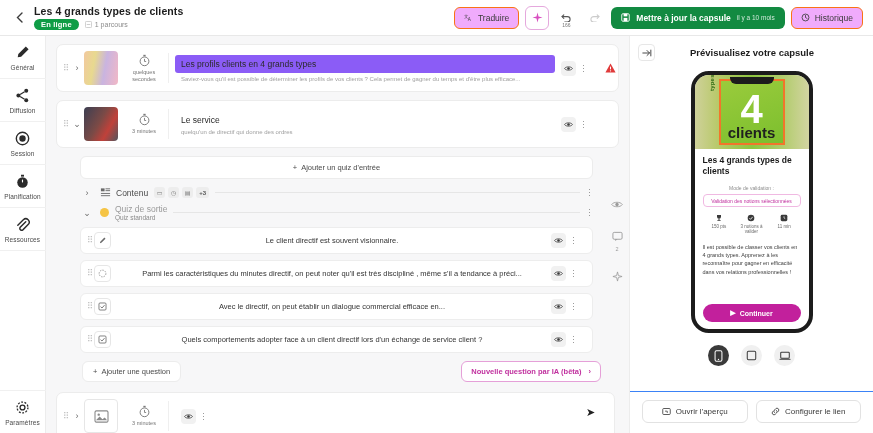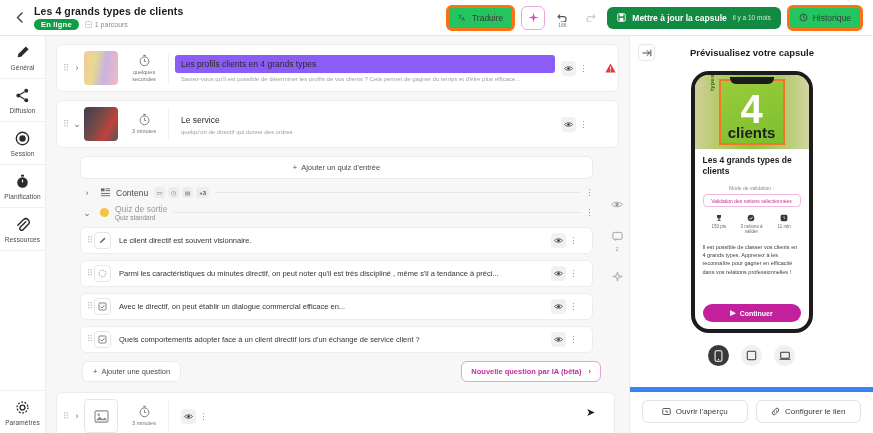--- a/index.html
+++ b/index.html
@@ -28,21 +28,21 @@
   .badge-online {
     background: #0f9d46; color: #fff; font-size: 7.5px; font-weight: bold;
     padding: 1px 7px; border-radius: 9px; letter-spacing: .2px;
   }
   .parcours { display: flex; align-items: center; gap: 3px; font-size: 7px; color: #8b8b8b; }
   .parcours svg { opacity: .55; }
 
   .top-actions { margin-left: auto; display: flex; align-items: center; gap: 6px; padding-right: 2px; }
   .btn-ghost {
     display: flex; align-items: center; gap: 5px;
-    border: 3px solid #f97316; background: #22c55e; border-radius: 6px;
+    border: 1px solid #f97316; background: #f0abfc; border-radius: 6px;
     font-size: 8.5px; color: #3a3a3a; padding: 5px 9px; cursor: pointer; white-space: nowrap;
   }
   .btn-ai {
     width: 24px; height: 24px; border: 1px solid #e5a8dd; border-radius: 6px;
     display: flex; align-items: center; justify-content: center; background: #fff; cursor: pointer;
   }
   .icon-btn-plain {
     width: 22px; height: 22px; display: flex; flex-direction: column; align-items: center; justify-content: center;
     color: #555; cursor: pointer; position: relative;
   }
@@ -142,21 +142,21 @@
   .qh-t2 { font-size: 6.5px; color: #8a8a8a; }
 
   .qcard {
     background: #fff; border: 1px solid #ededed; border-radius: 6px;
     display: flex; align-items: center; margin-bottom: 6px; padding: 4px 0 4px 4px; overflow: hidden;
   }
   .q-ico {
     width: 17px; height: 17px; border: 1px solid #e6e6e6; border-radius: 4px;
     display: flex; align-items: center; justify-content: center; margin-right: 8px; flex-shrink: 0; color: #6a6a6a;
   }
-  .q-text { flex: 1; font-size: 7.5px; color: #343434; white-space: nowrap; overflow: hidden; text-overflow: ellipsis; }
+  .q-text { flex: 1; font-size: 7.5px; color: #343434; white-space: nowrap; overflow: hidden; text-overflow: ellipsis; text-align: center; }
 
   .quiz-footer { display: flex; align-items: center; gap: 8px; padding: 2px 2px 10px 26px; }
   .add-q {
     background: #fff; border: 1px solid #ececec; border-radius: 6px; font-size: 7.5px; color: #4a4a4a;
     padding: 5px 10px; display: flex; align-items: center; gap: 4px; cursor: pointer;
   }
   .ai-q {
     margin-left: auto; background: #fff; border: 1px solid #e5a0d8; border-radius: 6px;
     font-size: 7.5px; color: #c0309e; font-weight: bold; padding: 5px 9px;
     display: flex; align-items: center; gap: 7px; cursor: pointer; margin-right: 16px;
@@ -223,21 +223,21 @@
   }
 
   .devices { display: flex; gap: 12px; margin-top: 12px; align-items: center; }
   .dev {
     width: 21px; height: 21px; border-radius: 50%; display: flex; align-items: center; justify-content: center;
     background: #f0f0f0; color: #3a3a3a; cursor: pointer;
   }
   .dev.active { background: #3a3a3a; color: #fff; }
 
   .pv-footer {
-    width: 100%; margin-top: auto; border-top: 5px solid #3b82f6;
+    width: 100%; margin-top: auto; border-top: 1px solid #3b82f6;
     display: flex; gap: 8px; padding: 8px 12px 10px 12px;
   }
   .pv-fbtn {
     flex: 1; border: 1px solid #e2e2e2; border-radius: 6px; background: #fff;
     font-size: 8px; color: #3a3a3a; padding: 6px 0; display: flex; align-items: center; justify-content: center; gap: 5px;
     cursor: pointer;
   }
 </style>
 </head>
 <body>

